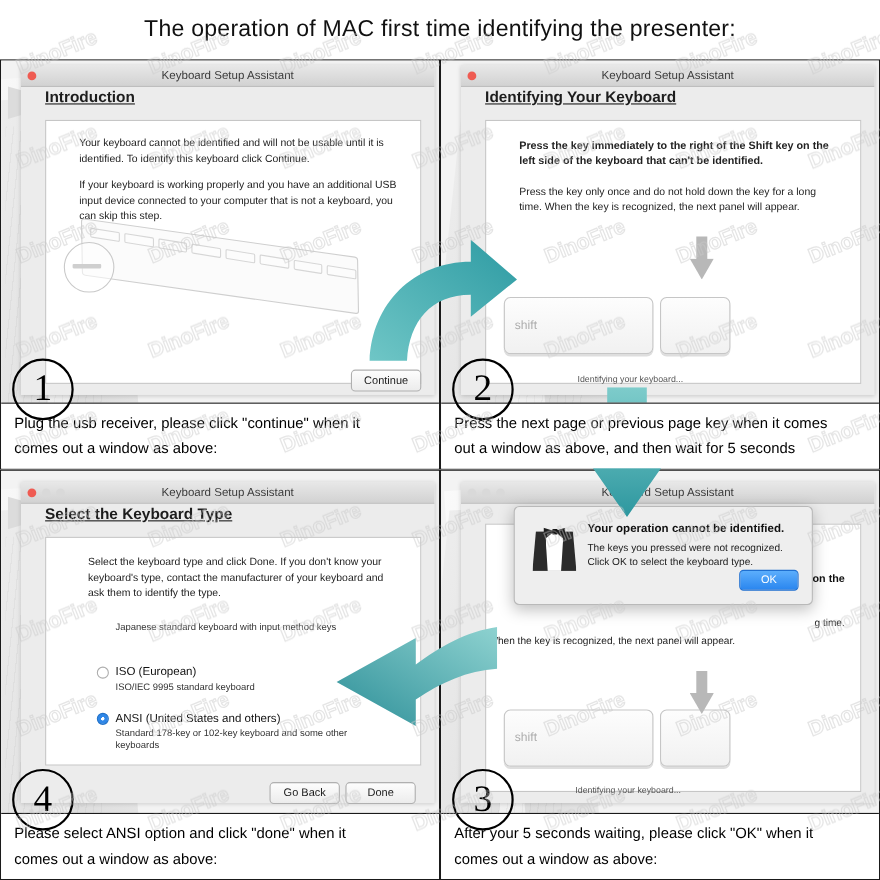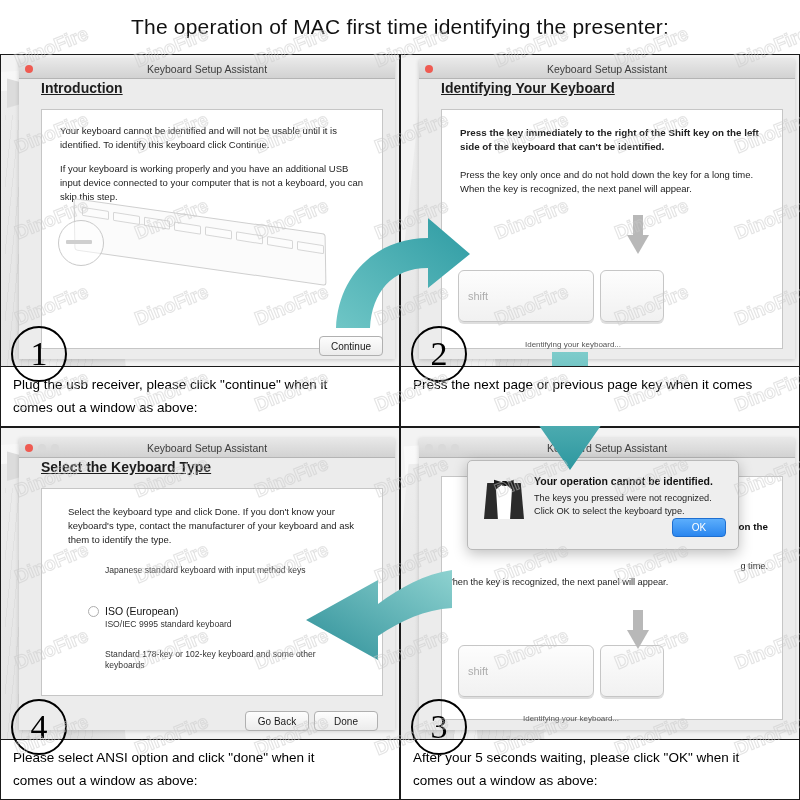--- a/index.html
+++ b/index.html
@@ -46,21 +46,21 @@
   .titlebar .tt{font-size:10.5px;color:#3c3c3c;}
   .lights{position:absolute;left:6px;top:5.5px;display:flex;gap:5px;}
   .lt{width:8px;height:8px;border-radius:50%;}
   .lt.r{background:#ef5b52;} .lt.y{background:#d9d9d9;} .lt.g{background:#d9d9d9;}
   .winbody{position:relative;background:#ececec;height:calc(100% - 20px);}
   .wintitle{font-size:14px;font-weight:bold;color:#1d1d1d;padding:1px 0 7px 22px;text-decoration:underline;}
   .panel{position:absolute;left:22px;right:12px;top:30px;bottom:10px;
          background:#fff;border:1px solid #c6c6c6;}
   .ptext{font-size:9.5px;line-height:14px;color:#222;padding:14px 18px 0 18px;}
   .ptext.b{font-weight:bold;font-size:9.8px;}
-  .ptext p{margin:0 0 10px 0;}
+  .ptext p{margin:0 0 10px 12px;}
 
   
   .btn{position:absolute;background:linear-gradient(to bottom,#fdfdfd,#ececec);
        border:1px solid #b0b0b0;border-radius:4px;font-size:10px;color:#1a1a1a;
        display:flex;align-items:center;justify-content:center;height:18px;}
 
   
   .backdrop{position:absolute;inset:0;overflow:hidden;background:#f3f3f3;}
   .tux-shirt{position:absolute;left:-10px;top:14px;width:120px;height:330px;
     background:linear-gradient(105deg,#fafafa 0%,#f2f2f2 45%,#e6e6e6 100%);
@@ -248,20 +248,21 @@
       </div>
       <div class="downarrow" style="left:226px;top:160px;z-index:12;">
         <div class="stem"></div>
           <div class="head"></div>
       </div>
       <div class="statusline" style="left:124px;top:285px;z-index:12;">Identifying your keyboard...</div>
 
       <div class="step">2</div>
       <div class="caption">
         <span>Press the next page or previous page key when it comes</span>
+        <span>out a window as above, and then wait for 5 seconds</span>
       </div>
     </div>
 
     <div class="cell c3">
       <div class="backdrop">
         <div class="tux-shirt"></div>
           <div class="tux-lapelL"></div>
           <div class="tux-lapelR"></div>
         <div class="tux-stripes"></div>
         <div class="bow">
@@ -293,20 +294,24 @@
 
             <div class="radio-item" style="top:116px;">
               <div class="rrow">
                 <span class="rc"></span>
                 <span class="rlab">ISO (European)</span>
               </div>
               <div class="rsub">ISO/IEC 9995 standard keyboard</div>
             </div>
 
             <div class="radio-item" style="top:158px;width:240px;">
+              <div class="rrow">
+                <span class="rc on"></span>
+                <span class="rlab">ANSI (United States and others)</span>
+              </div>
               <div class="rsub">Standard 178-key or 102-key keyboard and some other keyboards</div>
             </div>
           </div>
         </div>
       </div>
 
       <div class="btn" style="left:244px;top:283px;width:62px;">Go Back</div>
       <div class="btn" style="left:313px;top:283px;width:62px;">Done</div>
 
       <div class="step">4</div>

